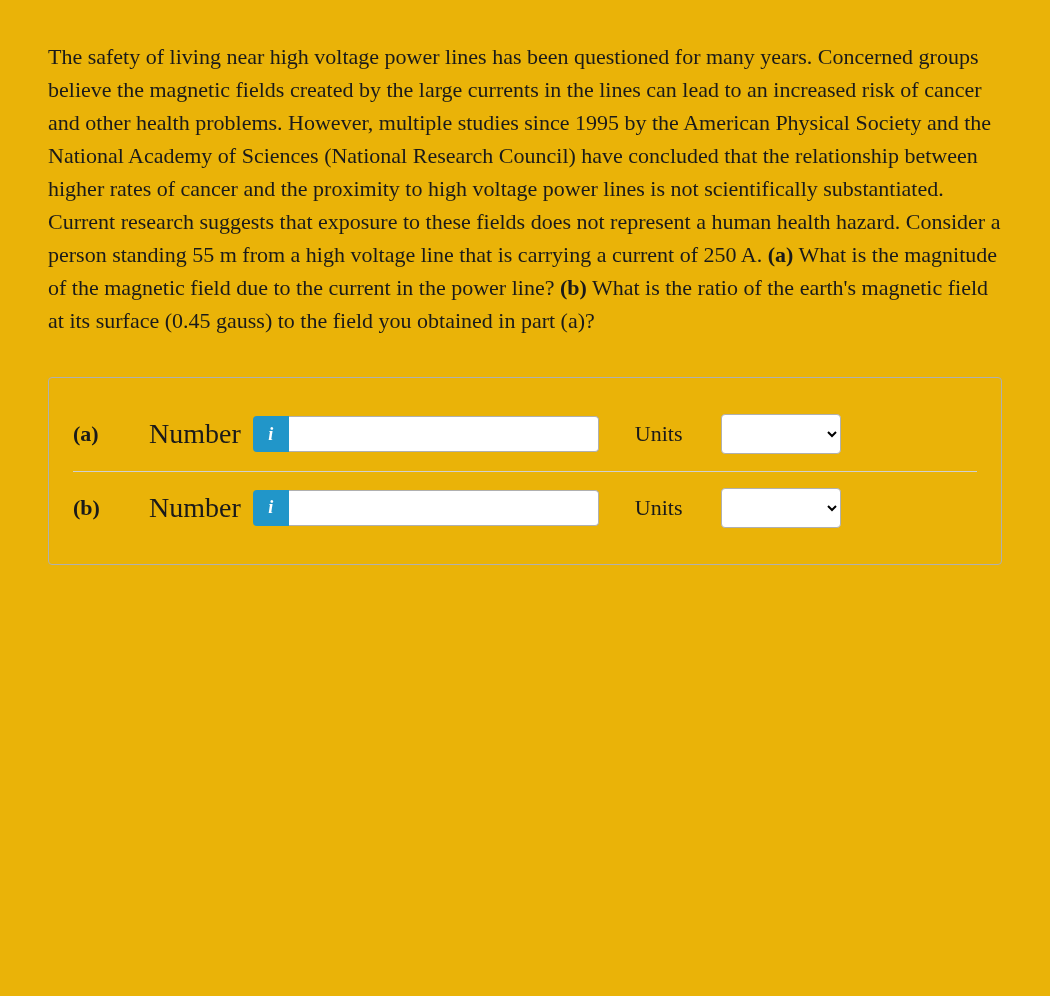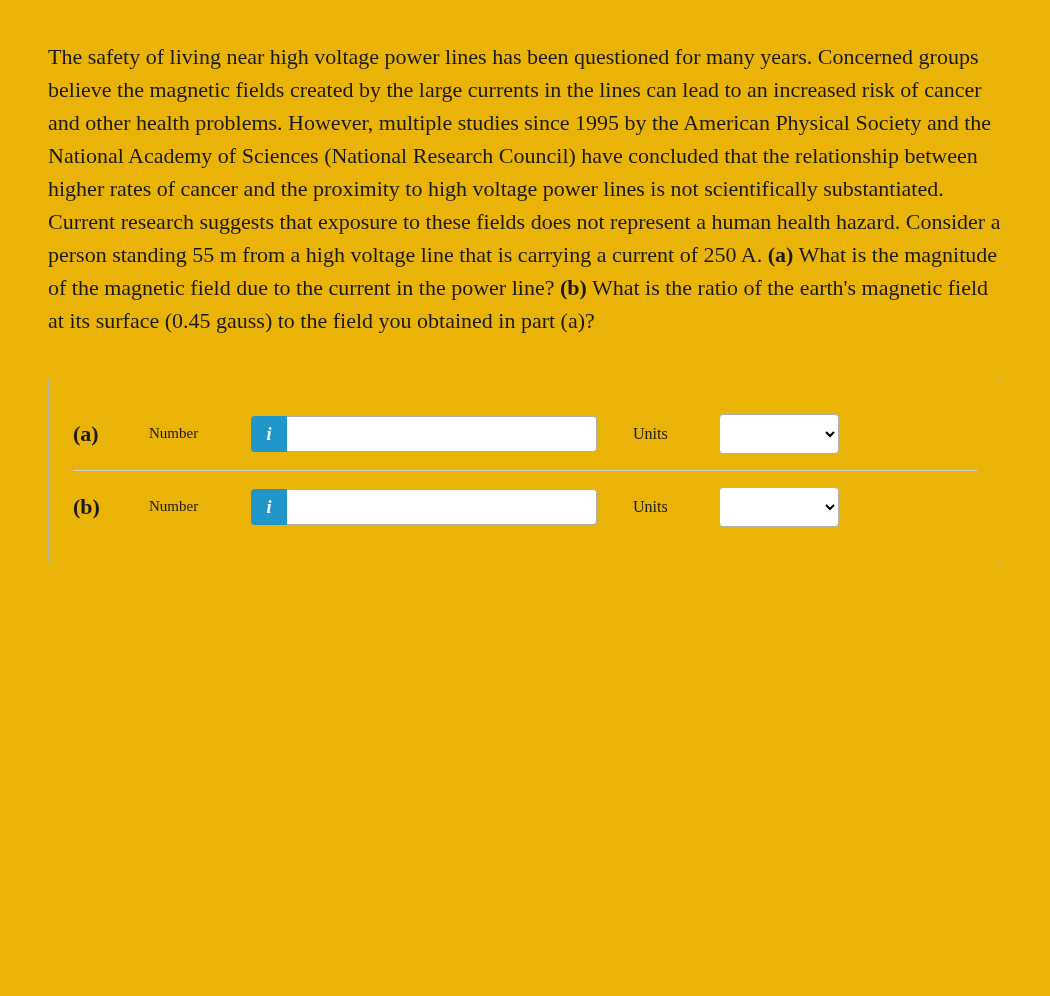--- a/index.html
+++ b/index.html
@@ -52,21 +52,21 @@
 
     .row-label {
       font-size: 22px;
       font-weight: bold;
       min-width: 60px;
       margin-right: 16px;
       font-family: Georgia, 'Times New Roman', serif;
     }
 
     .number-label {
-      font-size: 15px;
+      font-size: 28px;
       color: #1a1a1a;
       margin-right: 12px;
       font-family: Georgia, 'Times New Roman', serif;
       min-width: 90px;
     }
 
     .info-btn {
       background-color: #2196c9;
       color: #ffffff;
       border: none;
@@ -101,21 +101,21 @@
       display: flex;
       align-items: center;
       margin-right: 36px;
     }
 
     .info-btn {
       border-radius: 4px 0 0 4px;
     }
 
     .units-label {
-      font-size: 16px;
+      font-size: 22px;
       color: #1a1a1a;
       margin-right: 16px;
       font-family: Georgia, 'Times New Roman', serif;
       min-width: 70px;
     }
 
     .units-select {
       border: 1px solid #b0b0b0;
       border-radius: 4px;
       height: 40px;

